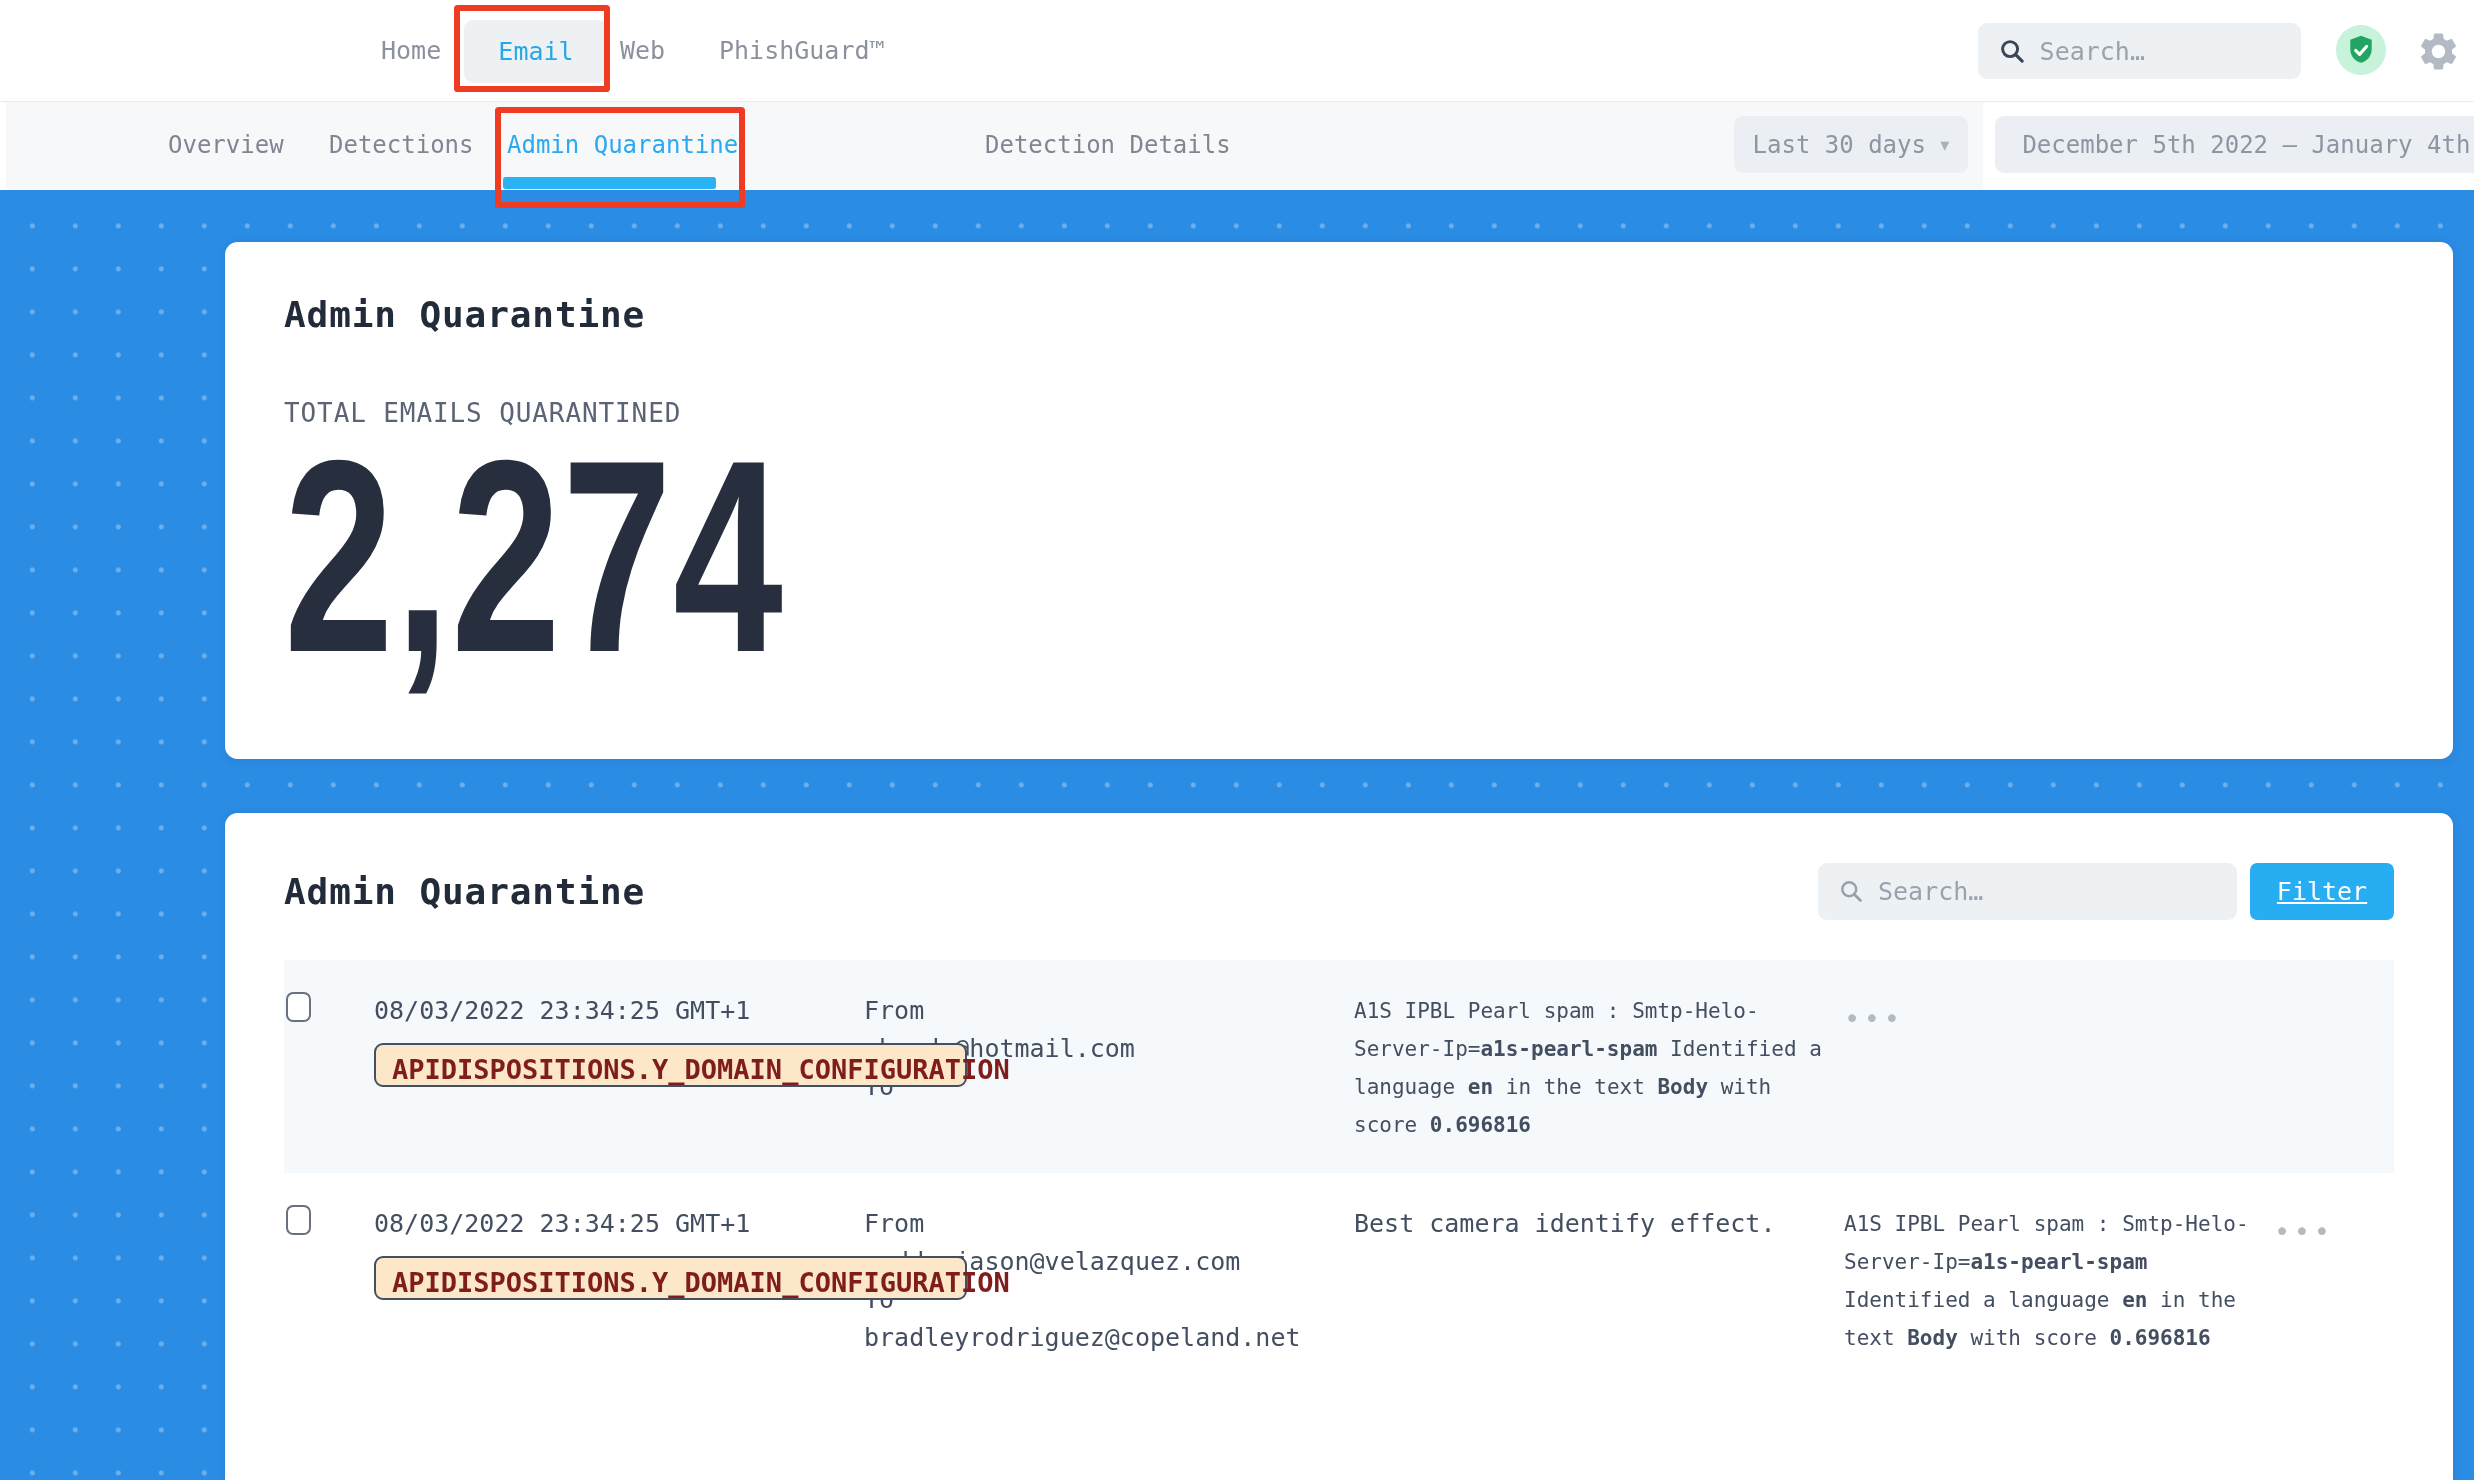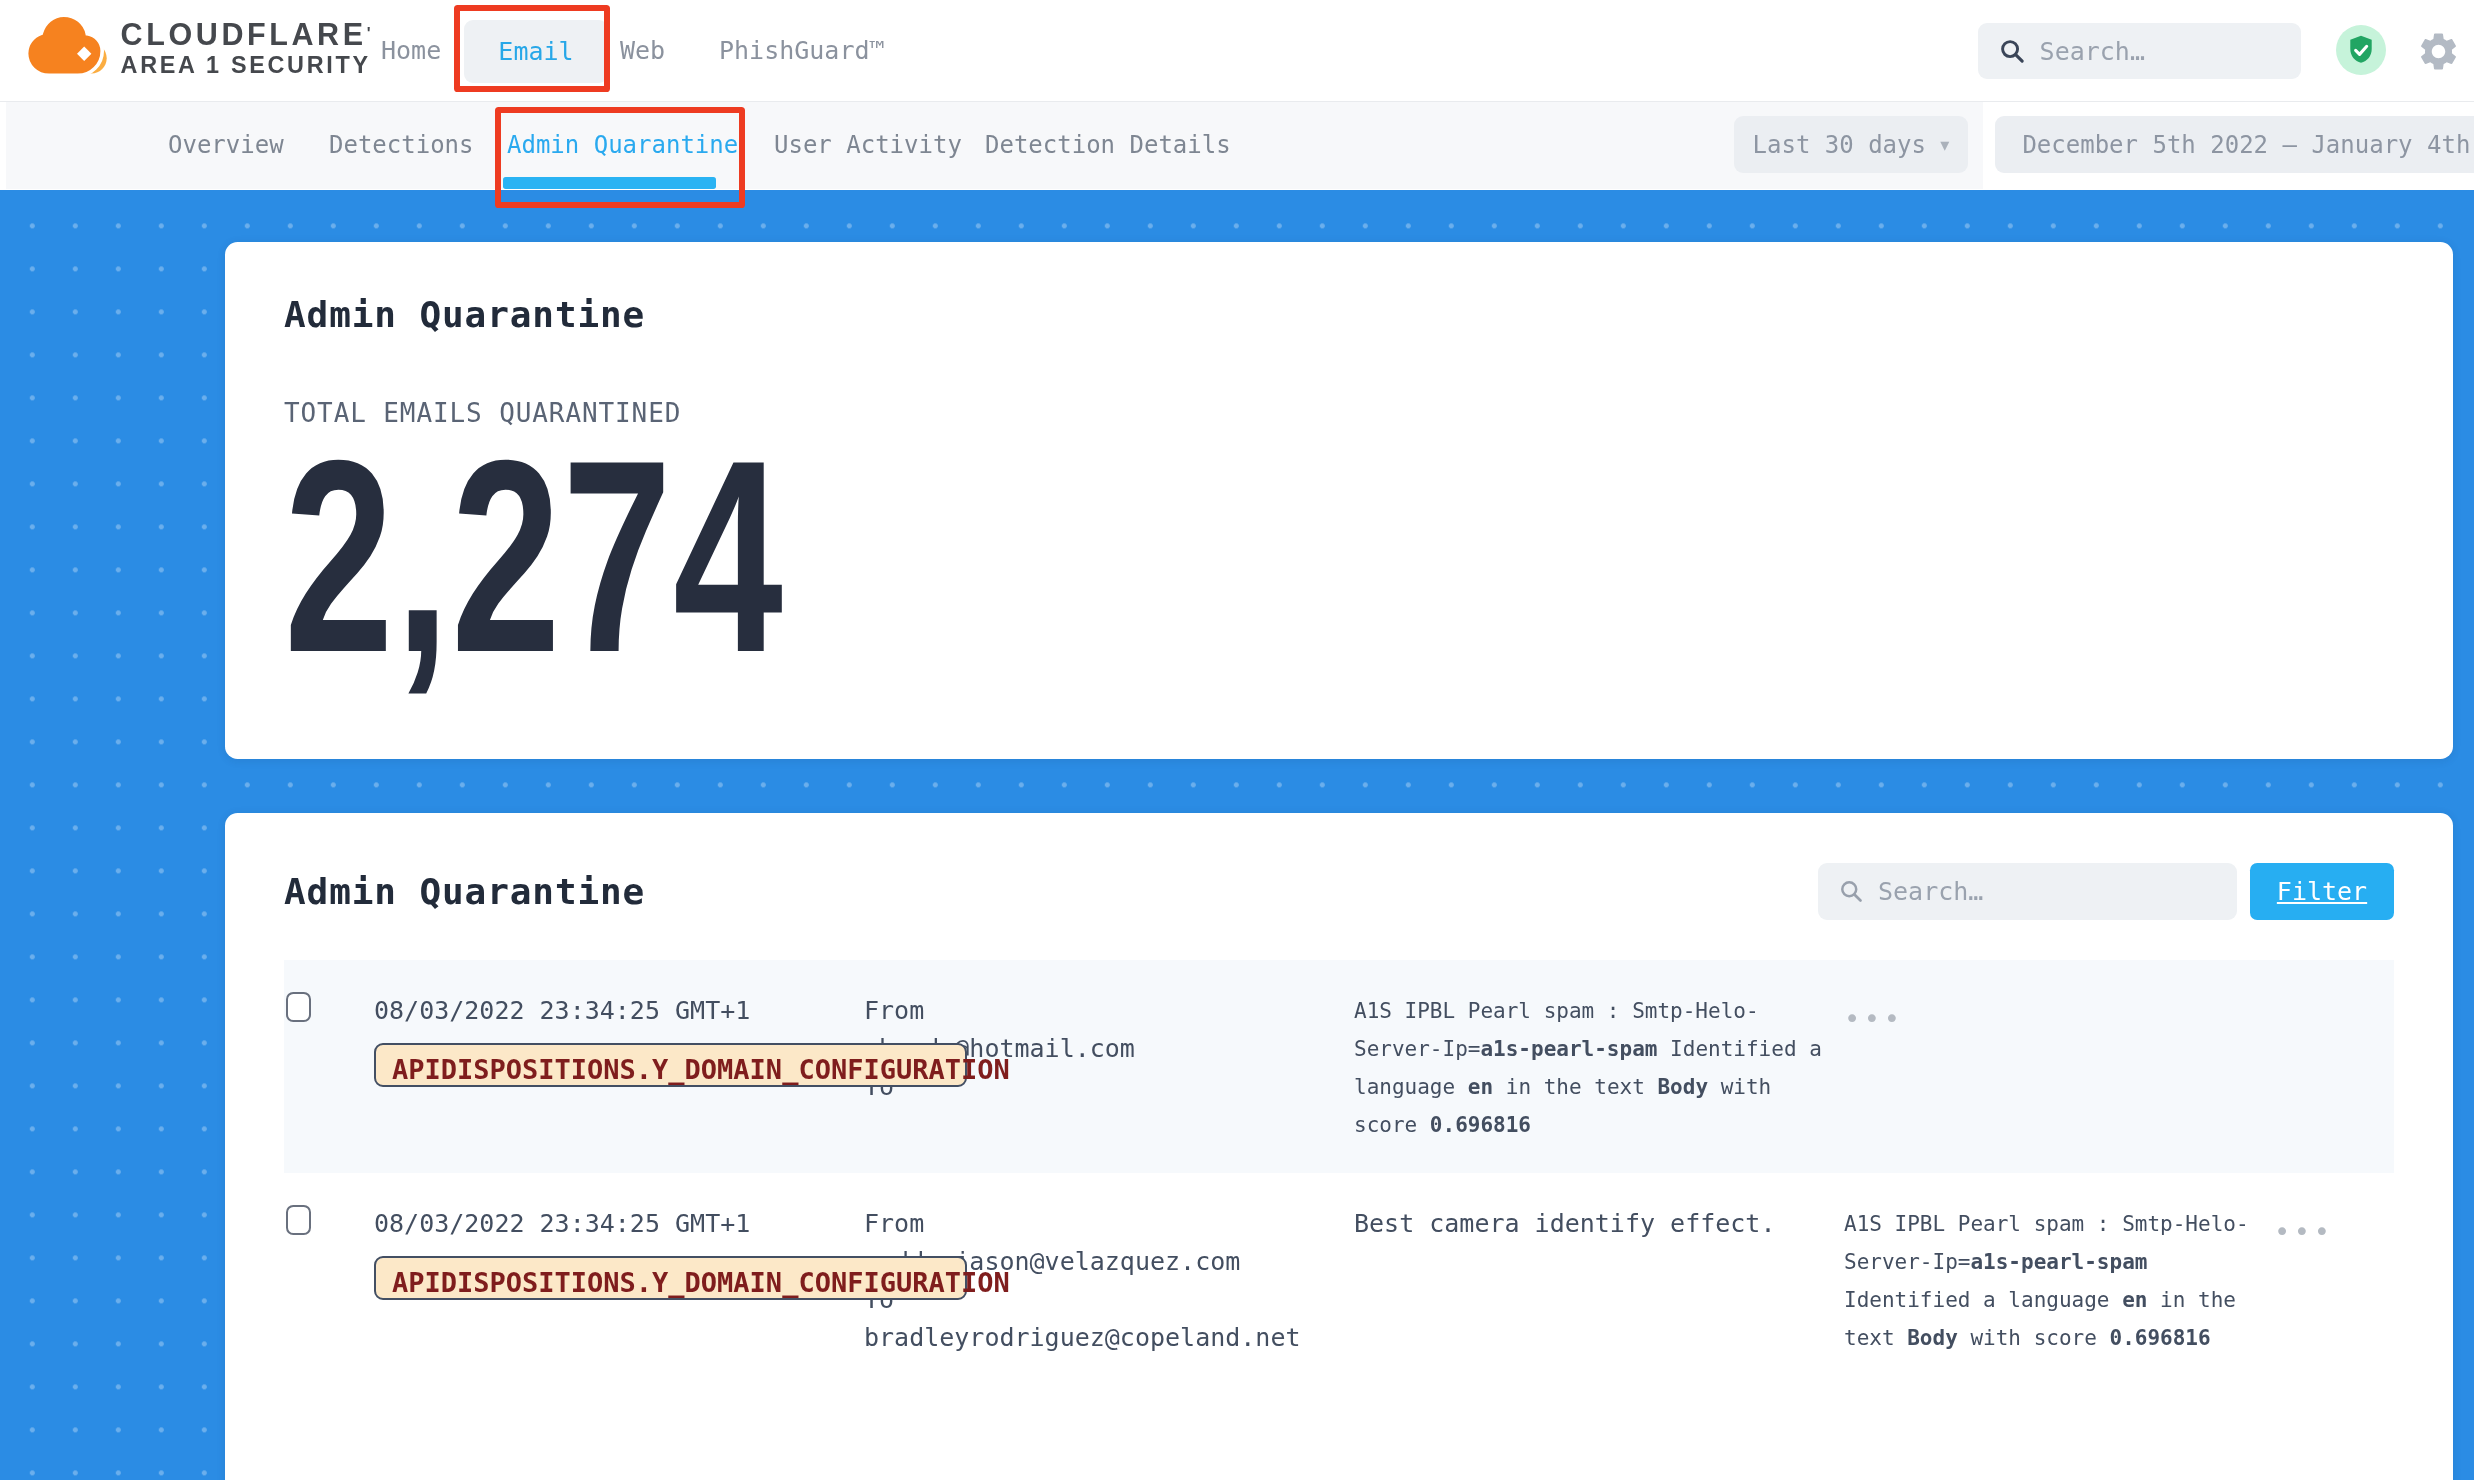--- a/index.html
+++ b/index.html
@@ -100,31 +100,20 @@
 
   
   .anno { position:absolute; border:6.3px solid #ee3b21; border-radius:3.6px; z-index:40; pointer-events:none; }
   .anno-email { left:454px; top:5.4px;  width:156px; height:87px; }
   .anno-tab   { left:495px; top:107px; width:250px; height:101px; }
 </style>
 </head>
 <body>
 
 <header class="topbar">
-  <div class="logo">
-    <svg class="logo-cloud" viewBox="0 0 100 82">
-      <path fill="#fbad41" d="M76 36a17 17 0 0 1 17 17c0 9.4-7.6 17-17 17H55l7-24a17 17 0 0 1 14-10z"></path>
-      <path fill="#f6821f" stroke="#ffffff" stroke-width="4" d="M29 72C15.2 72 4 61.2 4 47.8c0-10.4 6.8-19.3 16.3-22.6C23.4 13.5 33.4 5 45.4 5c12.8 0 23.5 8.9 26 20.8C80.8 27.3 88 35.2 88 44.8 88 59.8 75.8 72 60.8 72H29z"></path>
-      <path fill="#ffffff" d="M60 48l8-8 8 8-8 8z" transform="rotate(0 68 48)"></path>
-    </svg>
-    <div class="logo-text">
-      <div class="logo-name"><span>CLOUDFLARE</span><span class="logo-mark">'</span></div>
-      <div class="logo-sub">AREA 1 SECURITY</div>
-    </div>
-  </div>
 
   <nav>
     <span class="top-link home">Home</span>
     <span class="email-pill">Email</span>
     <span class="top-link web">Web</span>
     <span class="top-link phish">PhishGuard™</span>
   </nav>
 
   <div class="search-box search-top">
     <svg width="29" height="29" viewBox="0 0 24 24">
@@ -142,21 +131,20 @@
 
   <svg class="gear" viewBox="0 0 24 24">
     <path fill="#b3bac4" d="M19.14 12.94c.04-.3.06-.61.06-.94s-.02-.64-.07-.94l2.03-1.58c.18-.14.23-.41.12-.61l-1.92-3.32c-.12-.22-.37-.29-.59-.22l-2.39.96c-.5-.38-1.03-.7-1.62-.94L14.4 2.81c-.04-.24-.24-.41-.48-.41h-3.84c-.24 0-.43.17-.47.41l-.36 2.54c-.59.24-1.13.57-1.62.94l-2.39-.96c-.22-.08-.47 0-.59.22L2.74 8.87c-.12.21-.08.47.12.61l2.03 1.58c-.05.3-.09.63-.09.94s.02.64.07.94l-2.03 1.58c-.18.14-.23.41-.12.61l1.92 3.32c.12.22.37.29.59.22l2.39-.96c.5.38 1.03.7 1.62.94l.36 2.54c.05.24.24.41.48.41h3.84c.24 0 .44-.17.47-.41l.36-2.54c.59-.24 1.13-.56 1.62-.94l2.39.96c.22.08.47 0 .59-.22l1.92-3.32c.12-.22.07-.47-.12-.61l-2.01-1.58zM12 15.6c-1.98 0-3.6-1.62-3.6-3.6s1.62-3.6 3.6-3.6 3.6 1.62 3.6 3.6-1.62 3.6-3.6 3.6z"></path>
   </svg>
 </header>
 
 <div class="subnav">
   <span class="tab t0">Overview</span>
   <span class="tab t1">Detections</span>
   <span class="tab t2">Admin Quarantine</span>
-  <span class="tab t3">User Activity</span>
   <span class="tab t4">Detection Details</span>
   <div class="tab-underline"></div>
 
   <div class="pill range">
     <span>Last 30 days</span>
     <span class="caret">▾</span>
   </div>
   <div class="pill dates">December 5th 2022 — January 4th 2023</div>
 </div>
 

